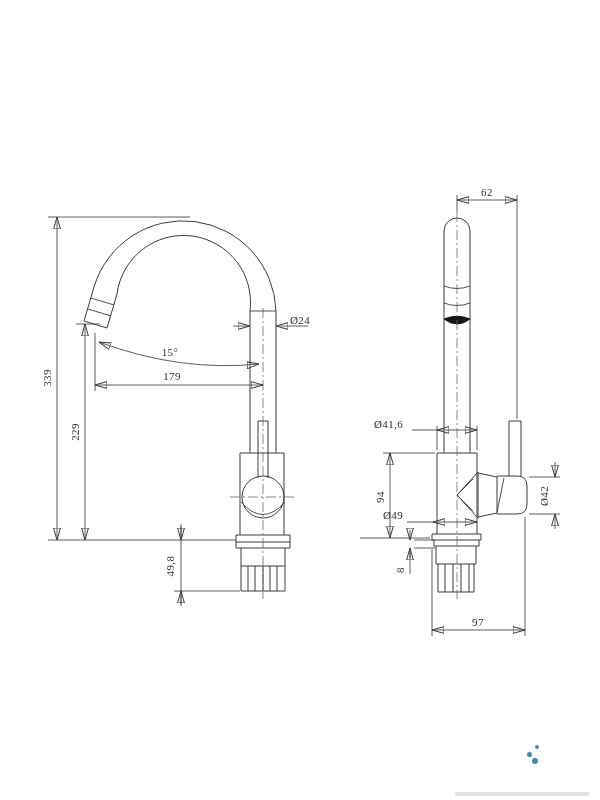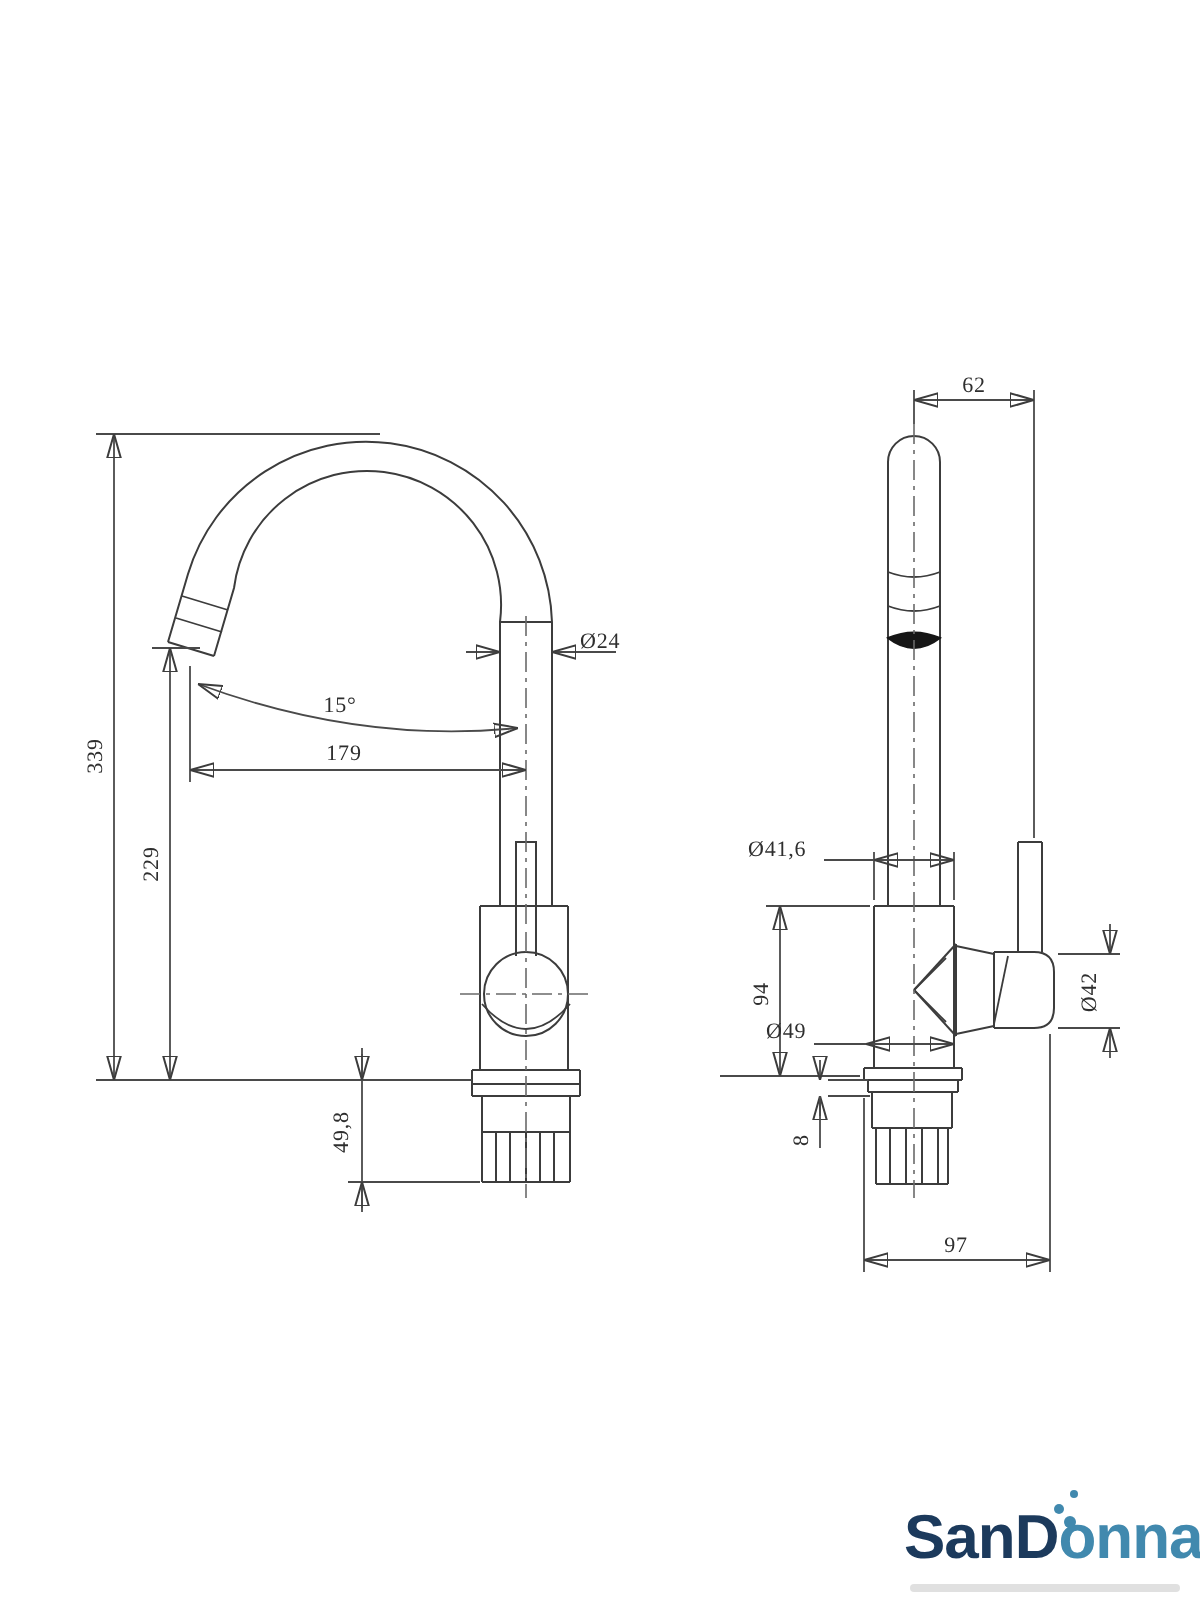--- a/index.html
+++ b/index.html
@@ -220,21 +220,18 @@
     </g>
     <g>
       <line class="dimline" x1="432" y1="549" x2="432" y2="636"></line>
       <line class="dimline" x1="525" y1="517" x2="525" y2="636"></line>
       <line class="dimline" x1="432" y1="630" x2="525" y2="630" marker-start="url(#arr)" marker-end="url(#arr)"></line>
       <text x="478" y="626" text-anchor="middle">97</text>
     </g>
   </g>
 </svg>
 
-  <div class="logo">
-    <span class="p1">SanD</span><span class="p2">onna</span>
-  </div>
   <div class="bubble b1"></div>
   <div class="bubble b2"></div>
   <div class="bubble b3"></div>
   <div class="edge-shadow"></div>
 
 </div>
 
 </body></html>

